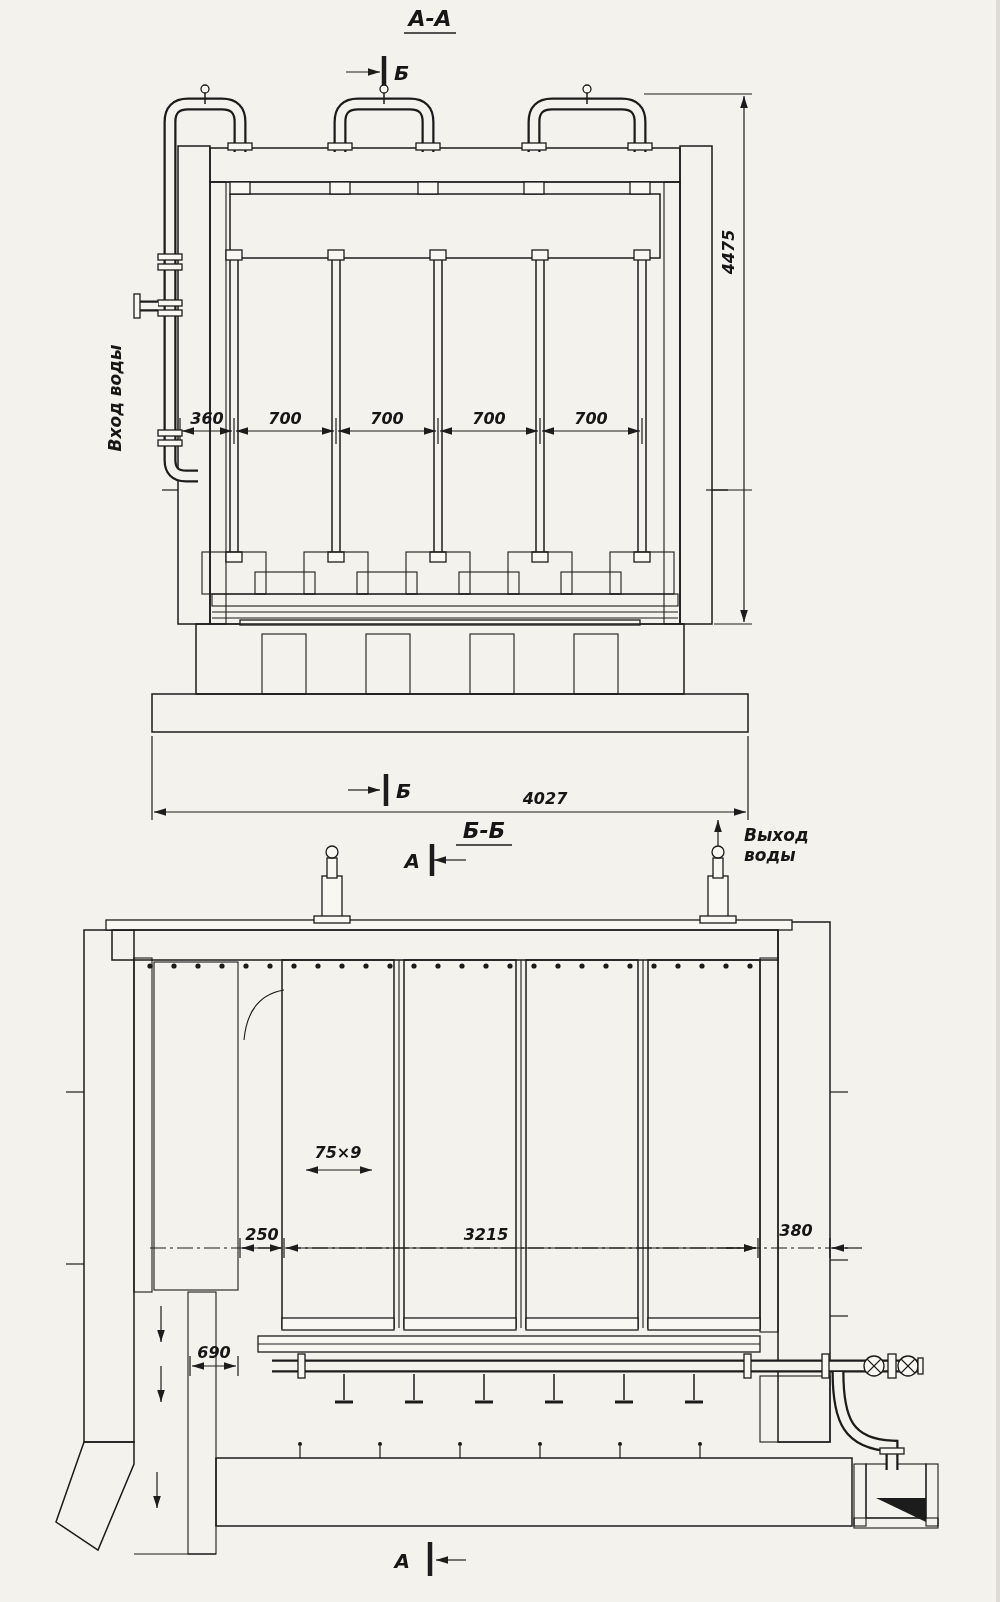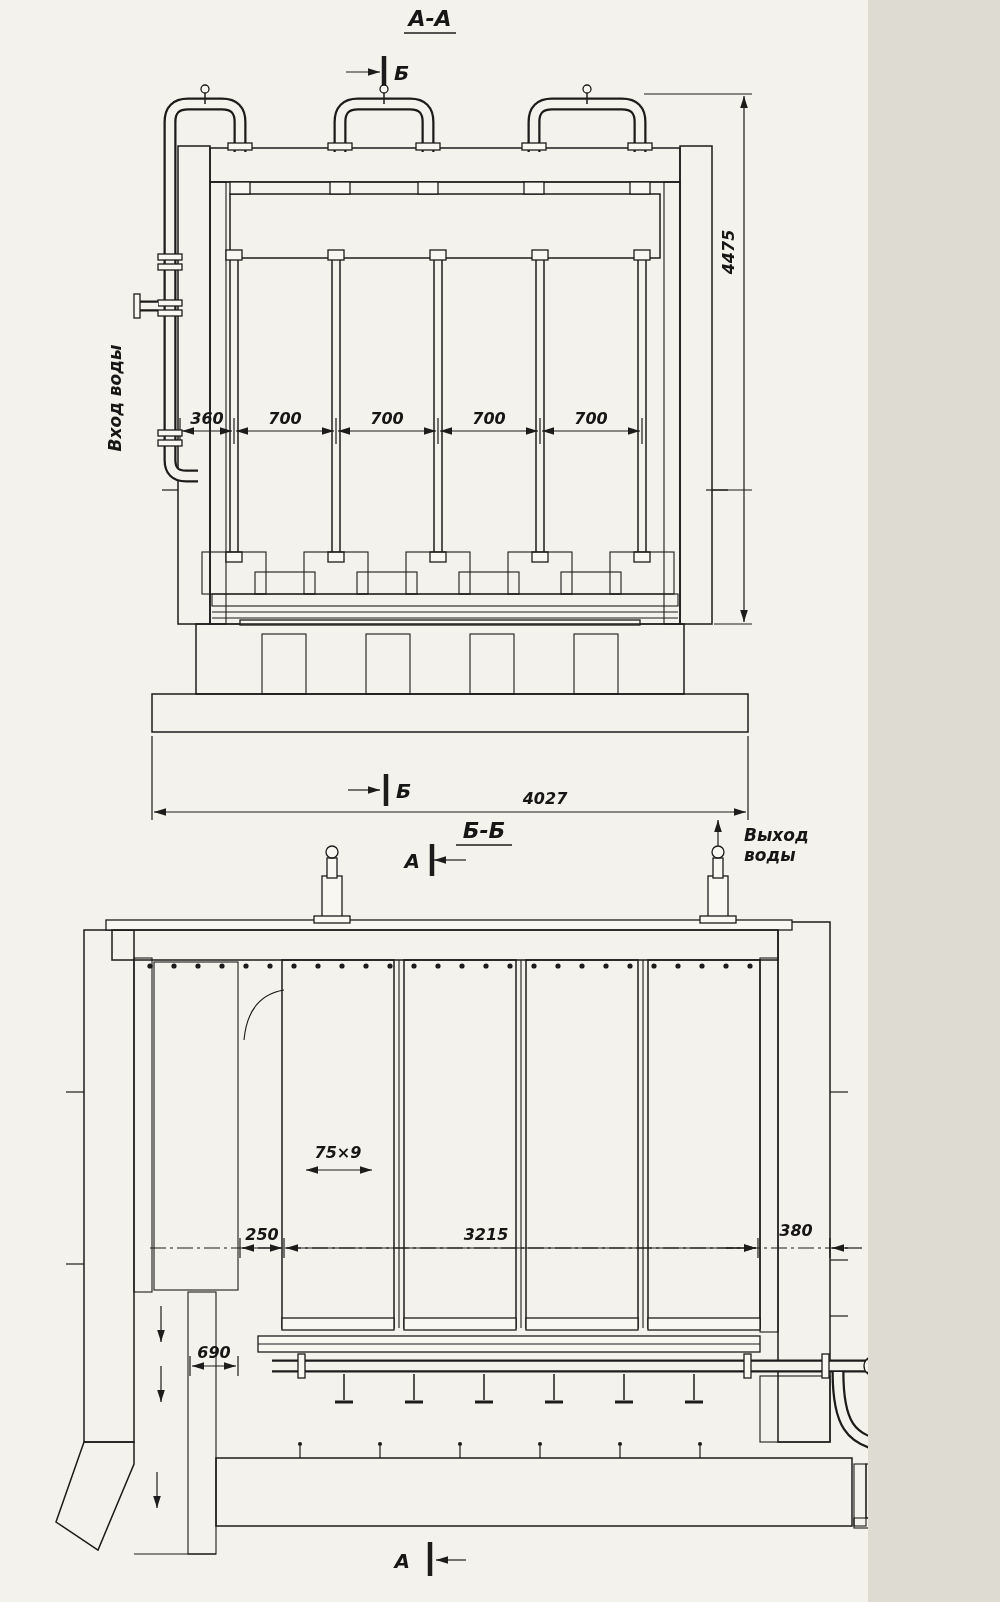--- a/index.html
+++ b/index.html
@@ -1,16 +1,16 @@
 <!DOCTYPE html>
 <html><head>
 <meta charset="utf-8">
 <style>
   html,body{margin:0;padding:0;background:#dedbd3;}
-  .page{position:relative;width:868px;height:1602px;background:#f4f2ec;overflow:hidden;
+  .page{position:relative;width:996px;height:1602px;background:#f4f2ec;overflow:hidden;
         font-family:"DejaVu Sans",sans-serif;}
   svg{position:absolute;left:0;top:0;}
   text{fill:#161616;font-family:"DejaVu Sans",sans-serif;font-style:italic;font-weight:bold;}
   .t-title{font-size:22px;}
   .t-dim{font-size:16px;}
   .t-mark{font-size:20px;}
   .t-label{font-size:17px;}
   .ink{stroke:#1c1c1c;fill:none;stroke-width:1.5;}
   .thin{stroke:#1c1c1c;fill:none;stroke-width:1.1;}
   .dim{stroke:#1c1c1c;fill:none;stroke-width:1.2;}

